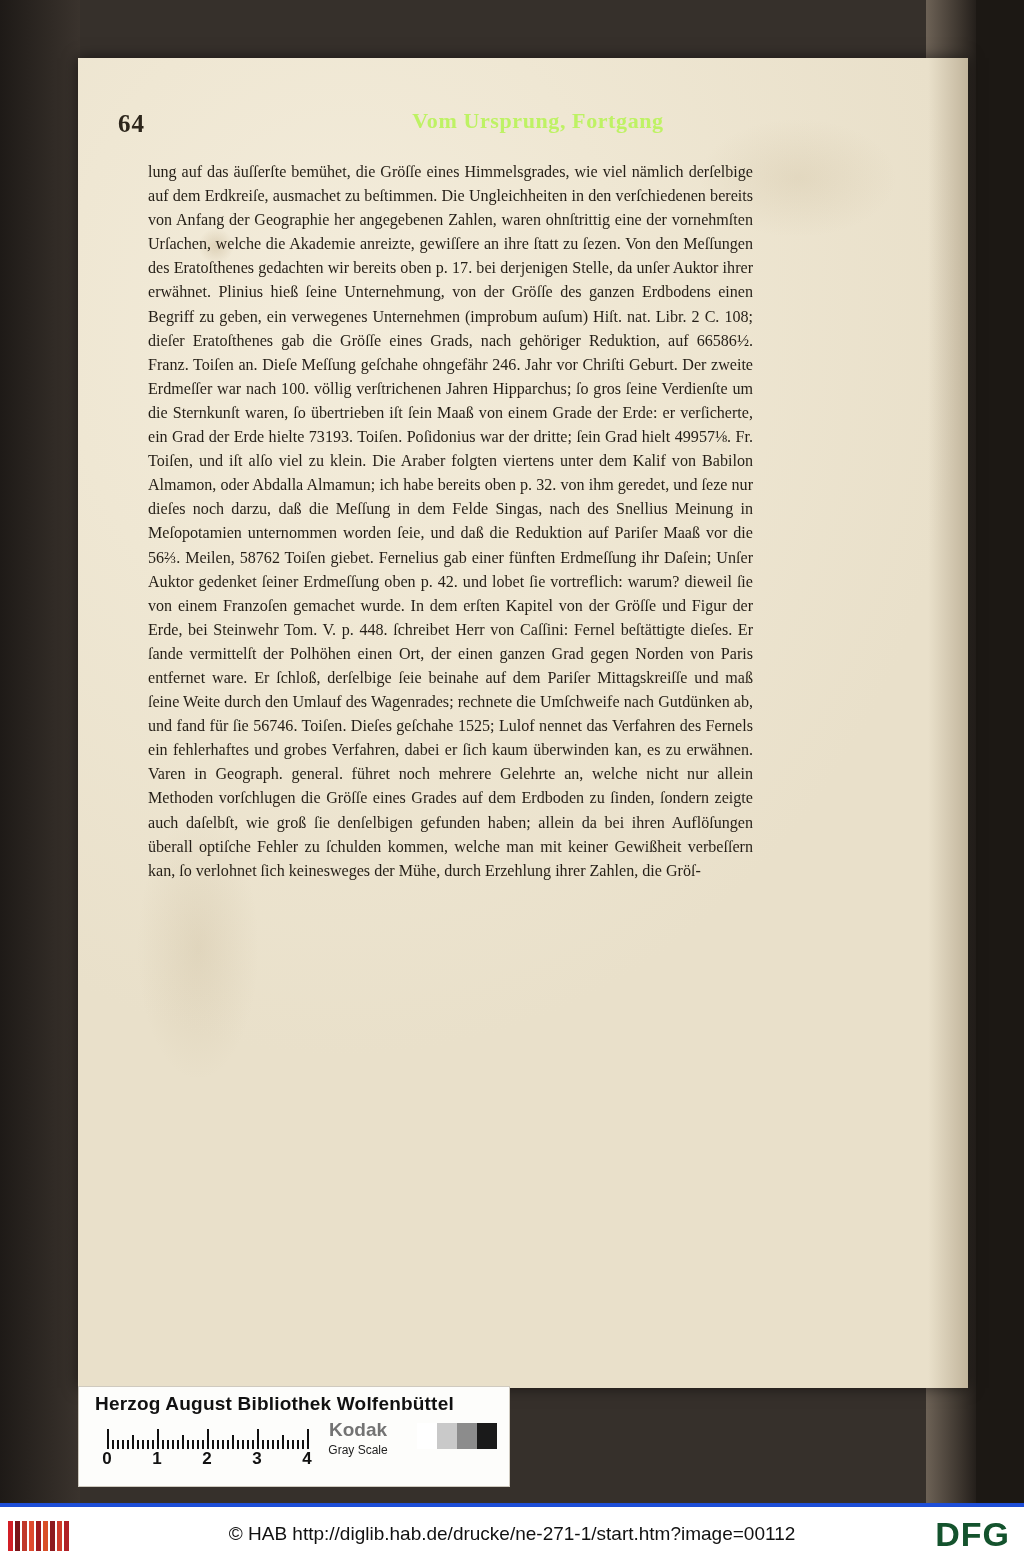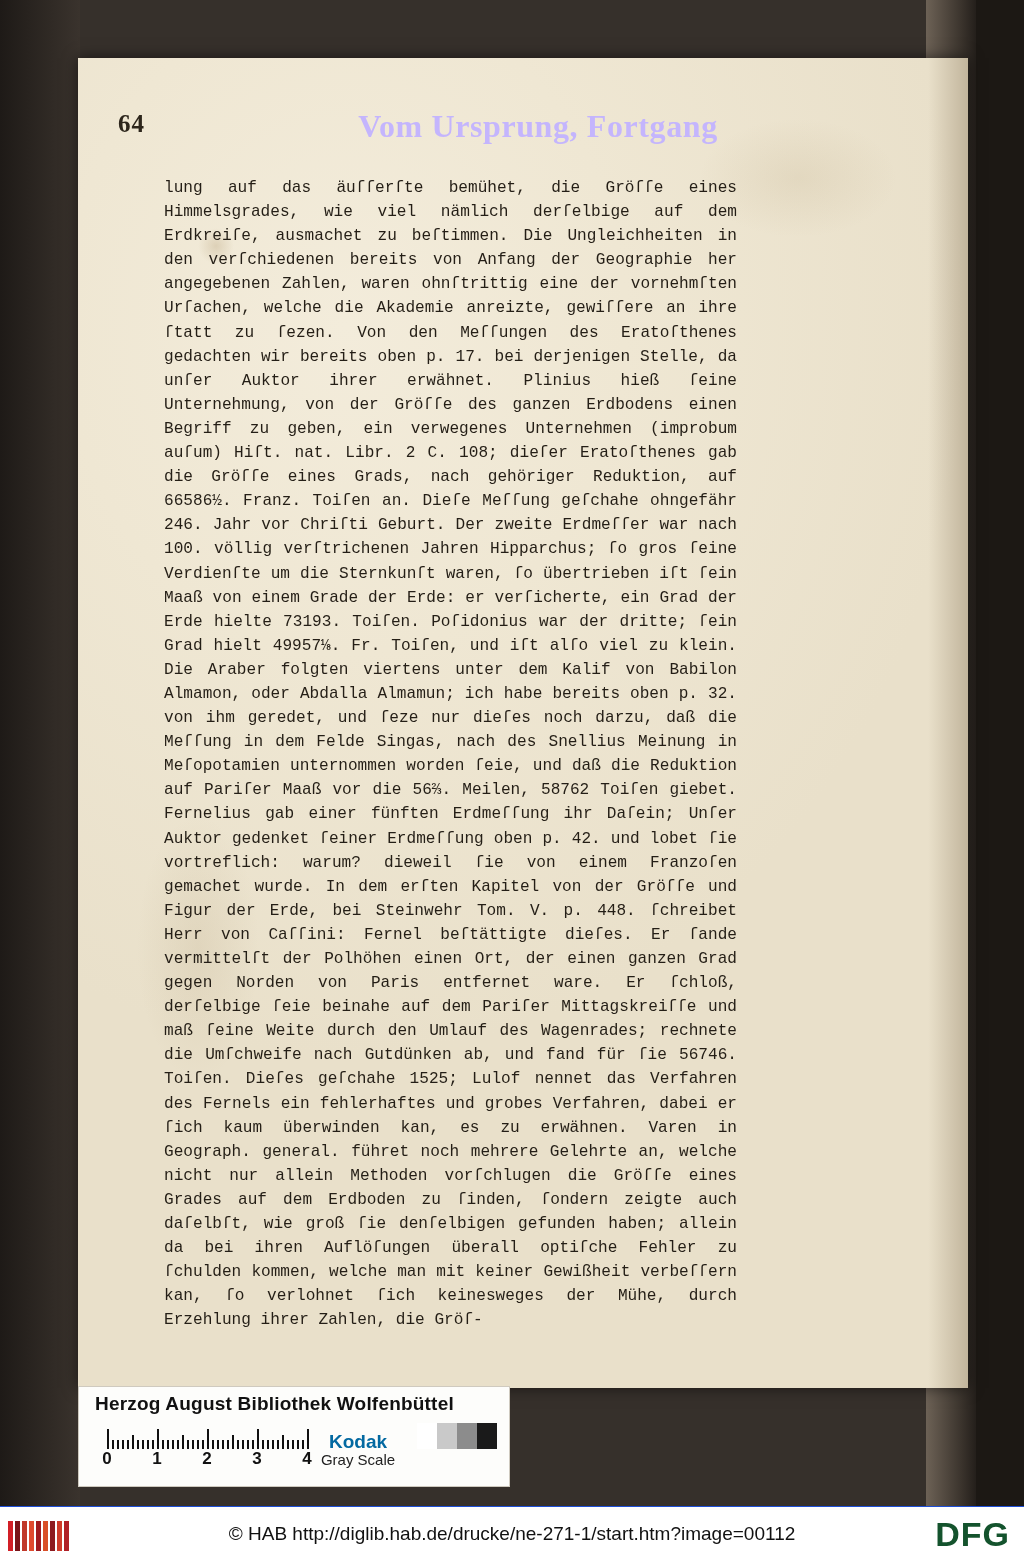--- a/index.html
+++ b/index.html
@@ -84,44 +84,43 @@
     left: 0; top: 2px;
     font-size: 25px;
     font-weight: bold;
     color: #2d261c;
     letter-spacing: 1px;
   }
   #running-title {
     position: absolute;
     left: 0; right: 0;
     text-align: center;
-    font-size: 32px;
-    font-weight: bold;
-    color: #c4b5fd;
+    font-size: 22px;
+    font-weight: bold;
+    color: #bef264;
     letter-spacing: 0.6px;
     transform: translateX(22px);
   }
 
   
   #page-body {
     position: absolute;
     left: 148px;
     top: 160px;
     width: 605px;
     color: #241e16;
     font-size: 16.1px;
     line-height: 24.1px;
     text-align: justify;
     text-justify: inter-word;
     font-family: "Liberation Serif", serif;
   }
   #page-body .para {
-    margin: 16px;
+    margin: 0;
     text-indent: 0;
-    font-family: Liberation Mono, monospace;
   }
   #catchword {
     position: absolute;
     right: 0;
     margin-top: 1px;
     font-size: 16px;
     color: #241e16;
   }
   .catch-wrap { position: relative; height: 22px; }
 
@@ -139,37 +138,36 @@
     position: absolute;
     left: 16px; top: 6px;
     font-family: "Liberation Sans", sans-serif;
     font-size: 19px;
     font-weight: bold;
     color: #111;
     letter-spacing: 0.2px;
   }
   #target-card .kodak-label {
     position: absolute;
-    right: 96px; top: 44px;
+    right: 96px; top: 32px;
     font-family: "Liberation Sans", sans-serif;
     font-size: 19px;
     font-weight: bold;
-    color: #0369a1;
+    color: #737373;
     text-align: center;
     width: 110px;
   }
   #target-card .kodak-sub {
     position: absolute;
     right: 96px; top: 56px;
     width: 110px;
     text-align: center;
     font-family: "Liberation Sans", sans-serif;
-    font-size: 15px;
+    font-size: 12px;
     color: #222;
-    margin-top: 8px;
   }
   #gray-scale-patches {
     position: absolute;
     right: 12px; top: 36px;
     width: 80px; height: 26px;
     display: flex;
   }
   #gray-scale-patches div { flex: 1 1 auto; }
 
   #ruler {
@@ -203,21 +201,21 @@
   }
 
   
   #footer-bar {
     position: absolute;
     left: 0;
     bottom: 0;
     width: 1024px;
     height: 58px;
     background: #ffffff;
-    border-top: 1px solid #1d4ed8;
+    border-top: 4px solid #1d4ed8;
   }
   #footer-credit {
     position: absolute;
     left: 0; right: 0; top: 16px;
     text-align: center;
     font-family: "Liberation Sans", sans-serif;
     font-size: 19px;
     color: #111;
   }
   #color-bars {

